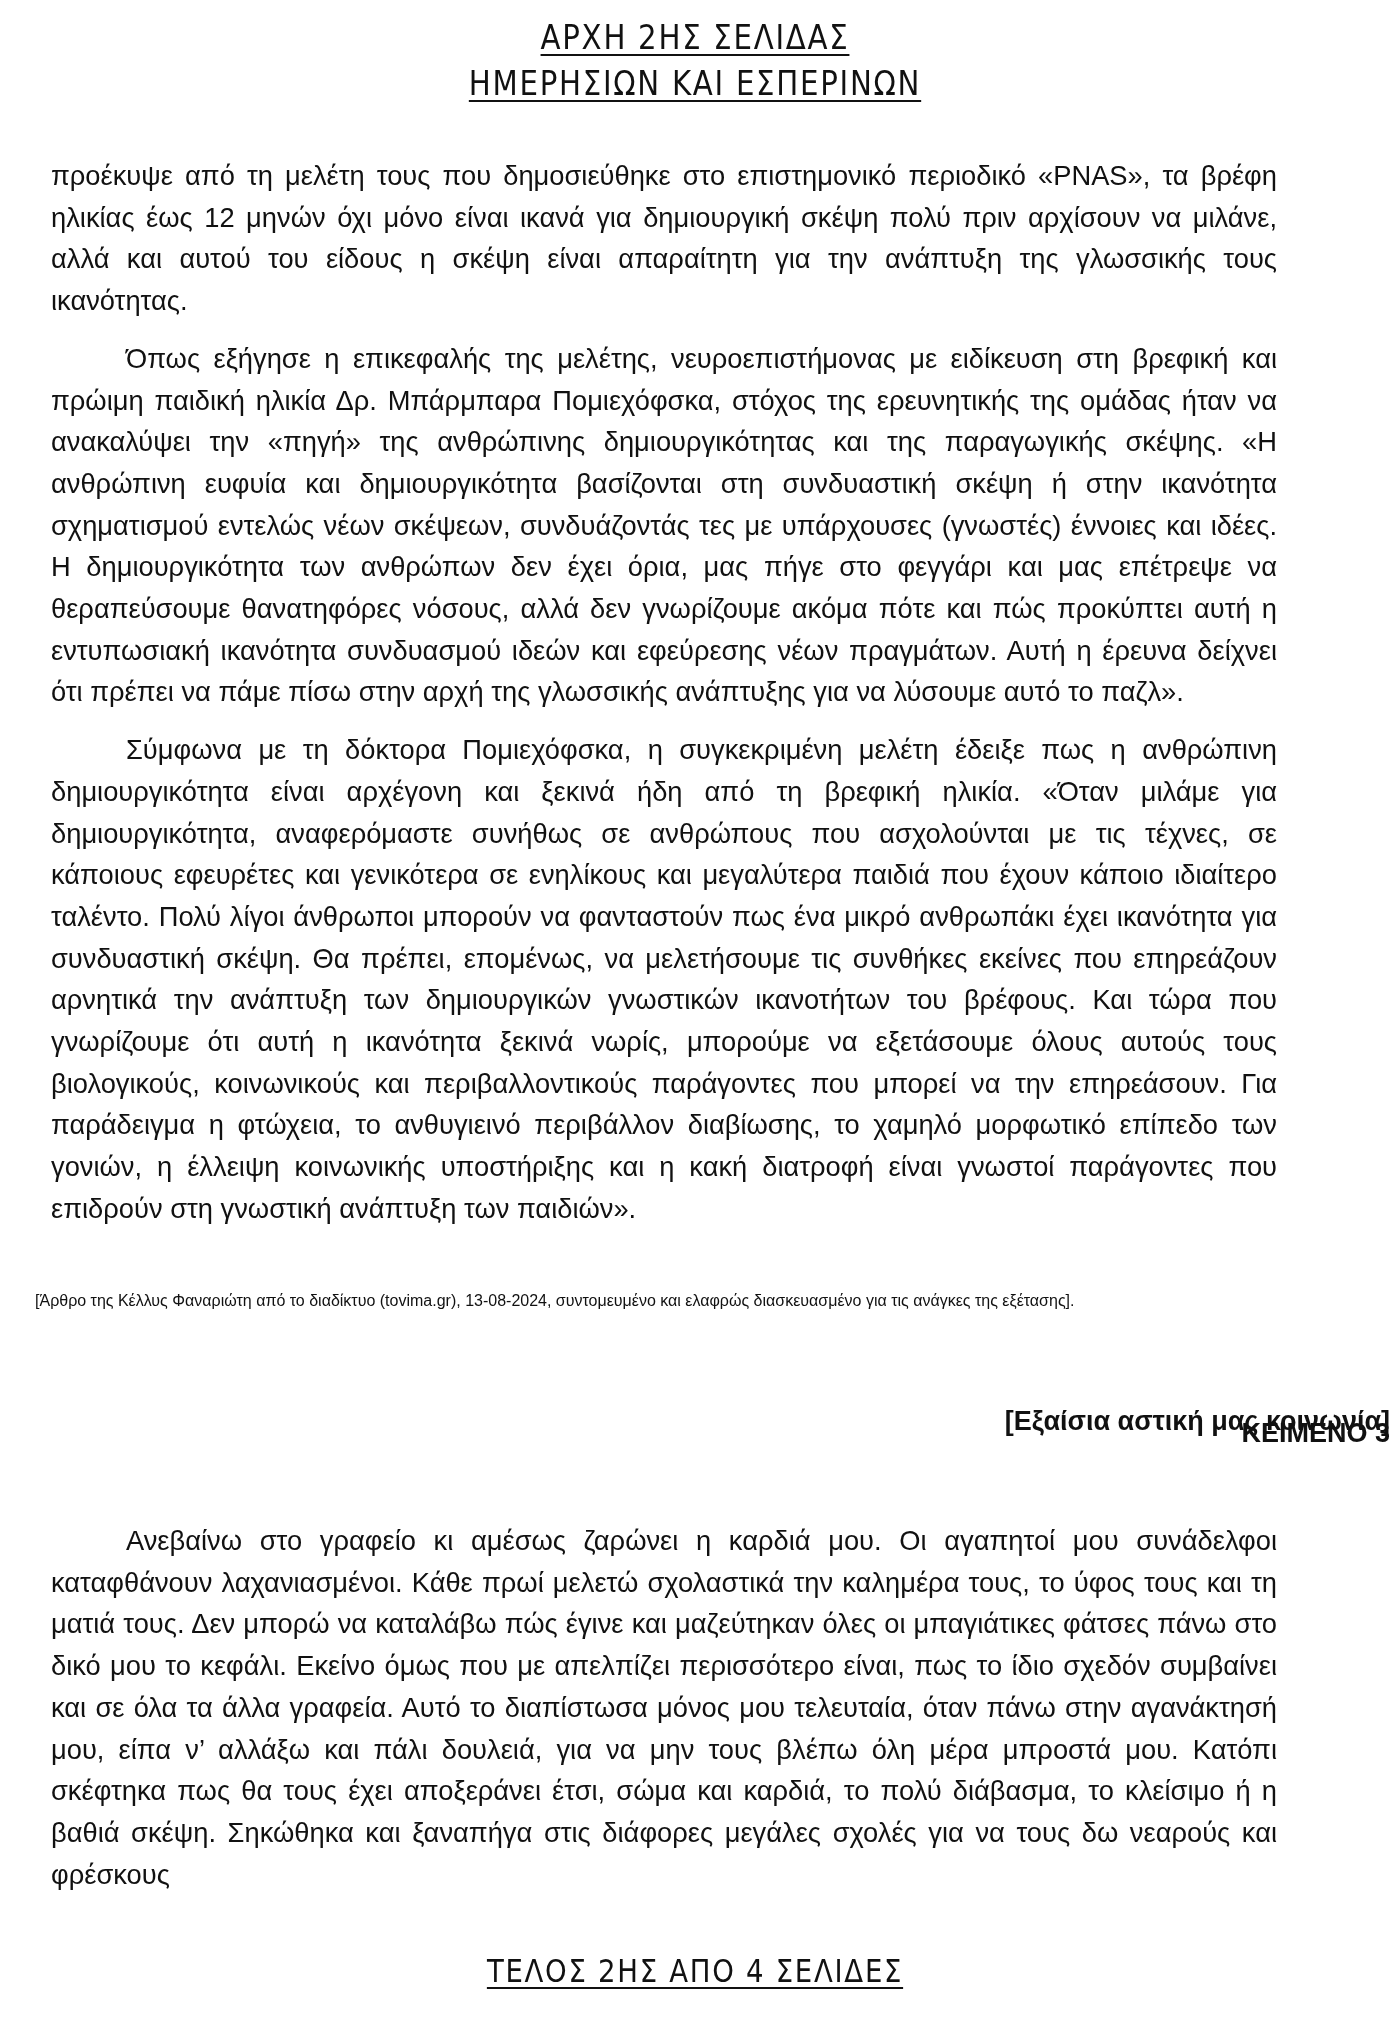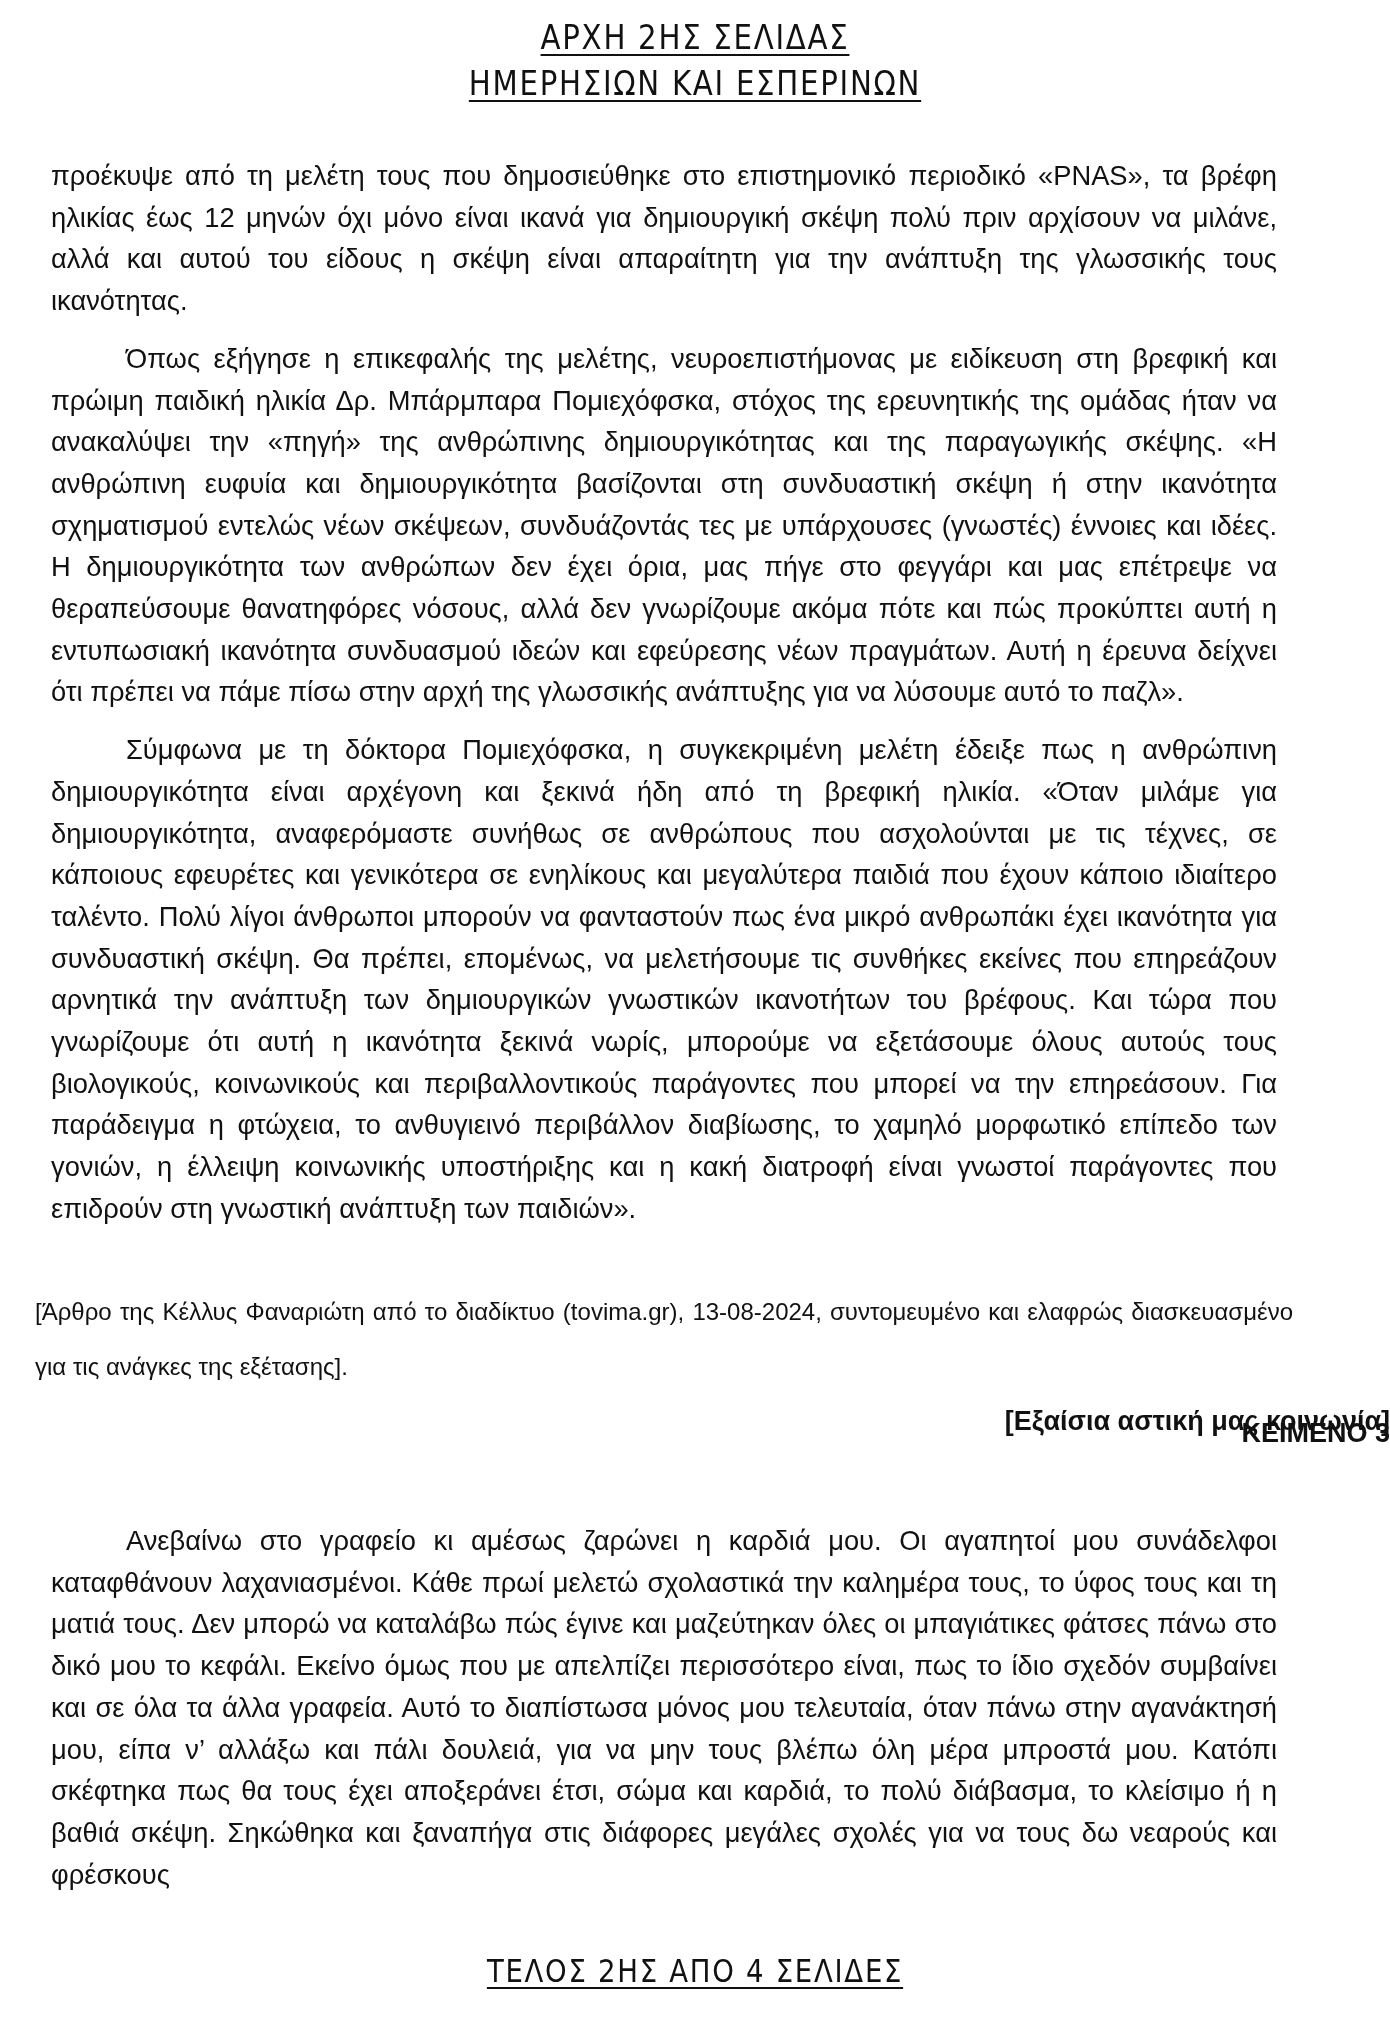--- a/index.html
+++ b/index.html
@@ -20,21 +20,21 @@
   .body-block {
     position: absolute; left: 35px; width: 1258px;
     font-size: 27.3px; line-height: 41.7px;
     text-align: justify;
   }
   .body-block p { margin: 16px; }
   .body-block p.indent { text-indent: 75px; }
   #article { top: 139px; }
   #citation {
     position: absolute; left: 35px; width: 1258px; top: 1284px;
-    font-size: 24px; line-height: 55px; text-align: justify;
+    font-size: 16px; line-height: 33px; text-align: justify;
   }
   .section-title {
     position: absolute; left: 0; right: 0; text-align: right;
     font-weight: bold; font-size: 27px;
   }
   #keimeno { top: 1418px; }
   #subtitle { top: 1406px; }
   #story { top: 1504px; }
   .page-footer {
     position: absolute; left: 0; right: 0; top: 1952px;

